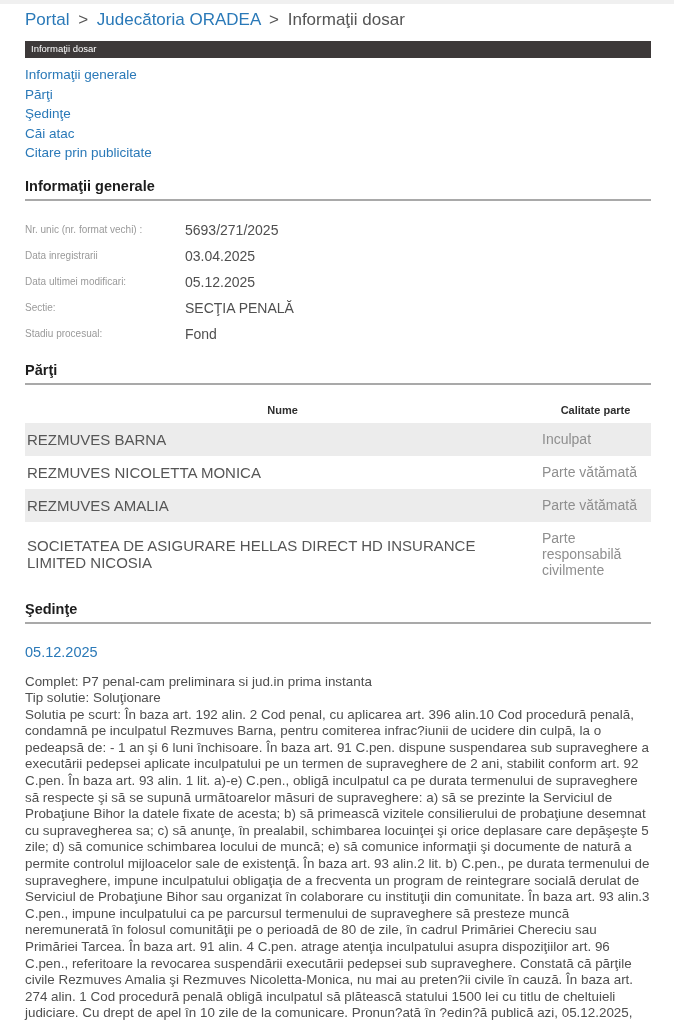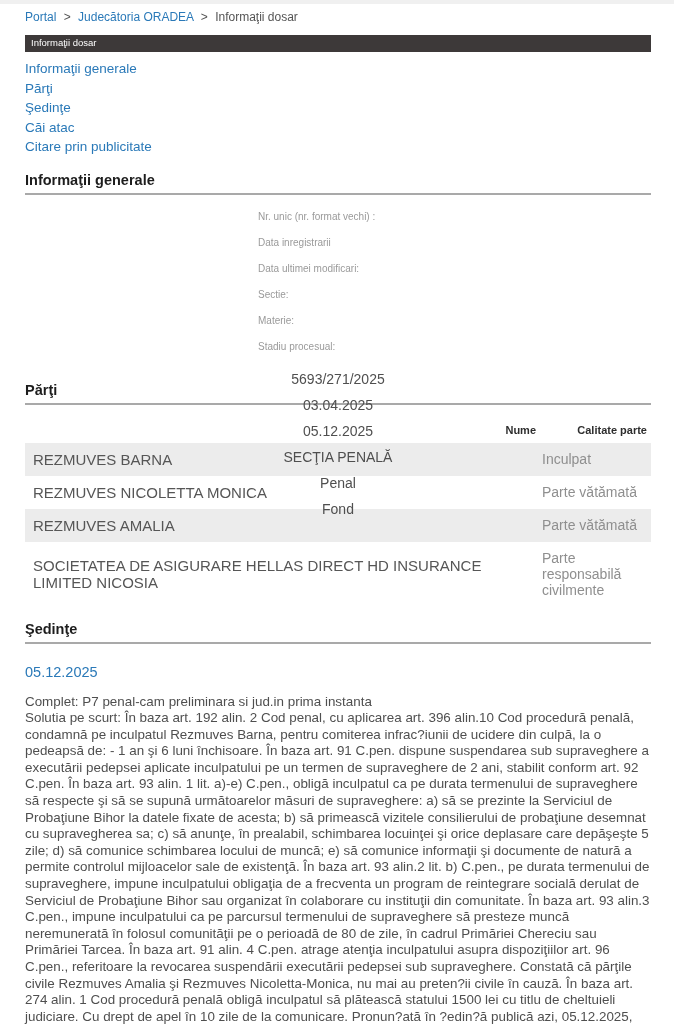--- a/index.html
+++ b/index.html
@@ -15,21 +15,21 @@
   html,body{margin:0;padding:0;}
   body{
     width:674px;height:1024px;background:#fff;overflow:hidden;
     font-family:"Liberation Sans","DejaVu Sans",sans-serif;
     -webkit-font-smoothing:antialiased;
   }
   .top-strip{height:4px;background:#f0f0f0;}
   .content{margin:0 23px 0 25px;}
 
   
-  .breadcrumb{margin-top:6px;font-size:12px;color:#555;}
+  .breadcrumb{margin-top:6px;font-size:17px;color:#555;}
   .breadcrumb a{color:var(--link);text-decoration:none;cursor:pointer;}
   .breadcrumb .sep{color:#555;margin:0 4px;}
   .breadcrumb .current{color:#555;}
 
   
   .title-bar{
     margin-top:11px;background:var(--bar-bg);color:#fff;
     font-size:9.5px;padding:3px 6px 4px 6px;line-height:10px;
   }
 
@@ -41,29 +41,29 @@
   }
 
   
   .sec-h{
     margin:15px 0 0 0;font-size:14.5px;font-weight:bold;color:var(--text-heading);
     padding-bottom:5px;border-bottom:2px solid var(--rule);
   }
 
   
   .fields{margin-top:16px;}
-  .frow{display:flex;height:26px;align-items:center;flex-direction:column;}
+  .frow{display:flex;height:26px;align-items:center;}
   .flabel{width:160px;flex:0 0 160px;font-size:10px;color:var(--text-label);}
   .fvalue{font-size:14px;color:var(--text-main);}
 
   
   .ptable{margin-top:14px;width:100%;border-collapse:collapse;}
-  .ptable .hcell{font-size:11px;font-weight:bold;color:#2e2e2e;text-align:right;
+  .ptable .hcell{font-size:11px;font-weight:bold;color:#2e2e2e;text-align:center;
     padding:5px 4px 7px 4px;}
-  .ptable .ncell{font-size:15px;color:#565656;padding:8px 8px;width:515px;}
+  .ptable .ncell{font-size:15px;color:#565656;padding:8px 2px;width:515px;}
   .ptable .rcell{font-size:14px;color:#8f8f8f;padding:8px 2px;vertical-align:middle;}
   .ptable tr.alt td{background:var(--row-alt);}
 
   
   .date-link{
     display:inline-block;margin-top:20px;font-size:14.5px;color:var(--link);
     text-decoration:none;cursor:pointer;
   }
   .hearing-text{margin-top:13px;font-size:13.4px;line-height:16.6px;color:var(--text-main);}
 </style>
@@ -105,24 +105,20 @@
       </div>
       <div class="frow">
         <span class="flabel">Data ultimei modificari:</span>
         <span class="fvalue">05.12.2025</span>
       </div>
       <div class="frow">
         <span class="flabel">Sectie:</span>
         <span class="fvalue">SECŢIA PENALĂ</span>
       </div>
       <div class="frow">
-        <span class="flabel">Materie:</span>
-        <span class="fvalue">Penal</span>
-      </div>
-      <div class="frow">
         <span class="flabel">Stadiu procesual:</span>
         <span class="fvalue">Fond</span>
       </div>
     </div>
   </section>
 
   <section>
     <h2 class="sec-h">Părţi</h2>
     <table class="ptable">
       <thead>
@@ -150,18 +146,19 @@
         </tr>
       </tbody>
     </table>
   </section>
 
   <section>
     <h2 class="sec-h">Şedinţe</h2>
     <a class="date-link">05.12.2025</a>
     <div class="hearing-text">
       <div>Complet: P7 penal-cam preliminara si jud.in prima instanta</div>
+      <div>Tip solutie: Soluţionare</div>
       <div>Solutia pe scurt: În baza art. 192 alin. 2 Cod penal, cu aplicarea art. 396 alin.10 Cod procedură penală, condamnă pe inculpatul Rezmuves Barna, pentru comiterea infrac?iunii de ucidere din culpă, la o pedeapsă de: - 1 an şi 6 luni închisoare. În baza art. 91 C.pen. dispune suspendarea sub supraveghere a executării pedepsei aplicate inculpatului pe un termen de supraveghere de 2 ani, stabilit conform art. 92 C.pen. În baza art. 93 alin. 1 lit. a)-e) C.pen., obligă inculpatul ca pe durata termenului de supraveghere să respecte şi să se supună următoarelor măsuri de supraveghere: a) să se prezinte la Serviciul de Probaţiune Bihor la datele fixate de acesta; b) să primească vizitele consilierului de probaţiune desemnat cu supravegherea sa; c) să anunţe, în prealabil, schimbarea locuinţei şi orice deplasare care depăşeşte 5 zile; d) să comunice schimbarea locului de muncă; e) să comunice informaţii şi documente de natură a permite controlul mijloacelor sale de existenţă. În baza art. 93 alin.2 lit. b) C.pen., pe durata termenului de supraveghere, impune inculpatului obligaţia de a frecventa un program de reintegrare socială derulat de Serviciul de Probaţiune Bihor sau organizat în colaborare cu instituţii din comunitate. În baza art. 93 alin.3 C.pen., impune inculpatului ca pe parcursul termenului de supraveghere să presteze muncă neremunerată în folosul comunităţii pe o perioadă de 80 de zile, în cadrul Primăriei Chereciu sau Primăriei Tarcea. În baza art. 91 alin. 4 C.pen. atrage atenţia inculpatului asupra dispoziţiilor art. 96 C.pen., referitoare la revocarea suspendării executării pedepsei sub supraveghere. Constată că părţile civile Rezmuves Amalia şi Rezmuves Nicoletta-Monica, nu mai au preten?ii civile în cauză. În baza art. 274 alin. 1 Cod procedură penală obligă inculpatul să plătească statului 1500 lei cu titlu de cheltuieli judiciare. Cu drept de apel în 10 zile de la comunicare. Pronun?ată în ?edin?ă publică azi, 05.12.2025, prin punerea solu?iei la dispozi?ia păr?ilor prin intermediul grefei.</div>
 
     </div>
   </section>
 
 </div>
 
 </body></html>

